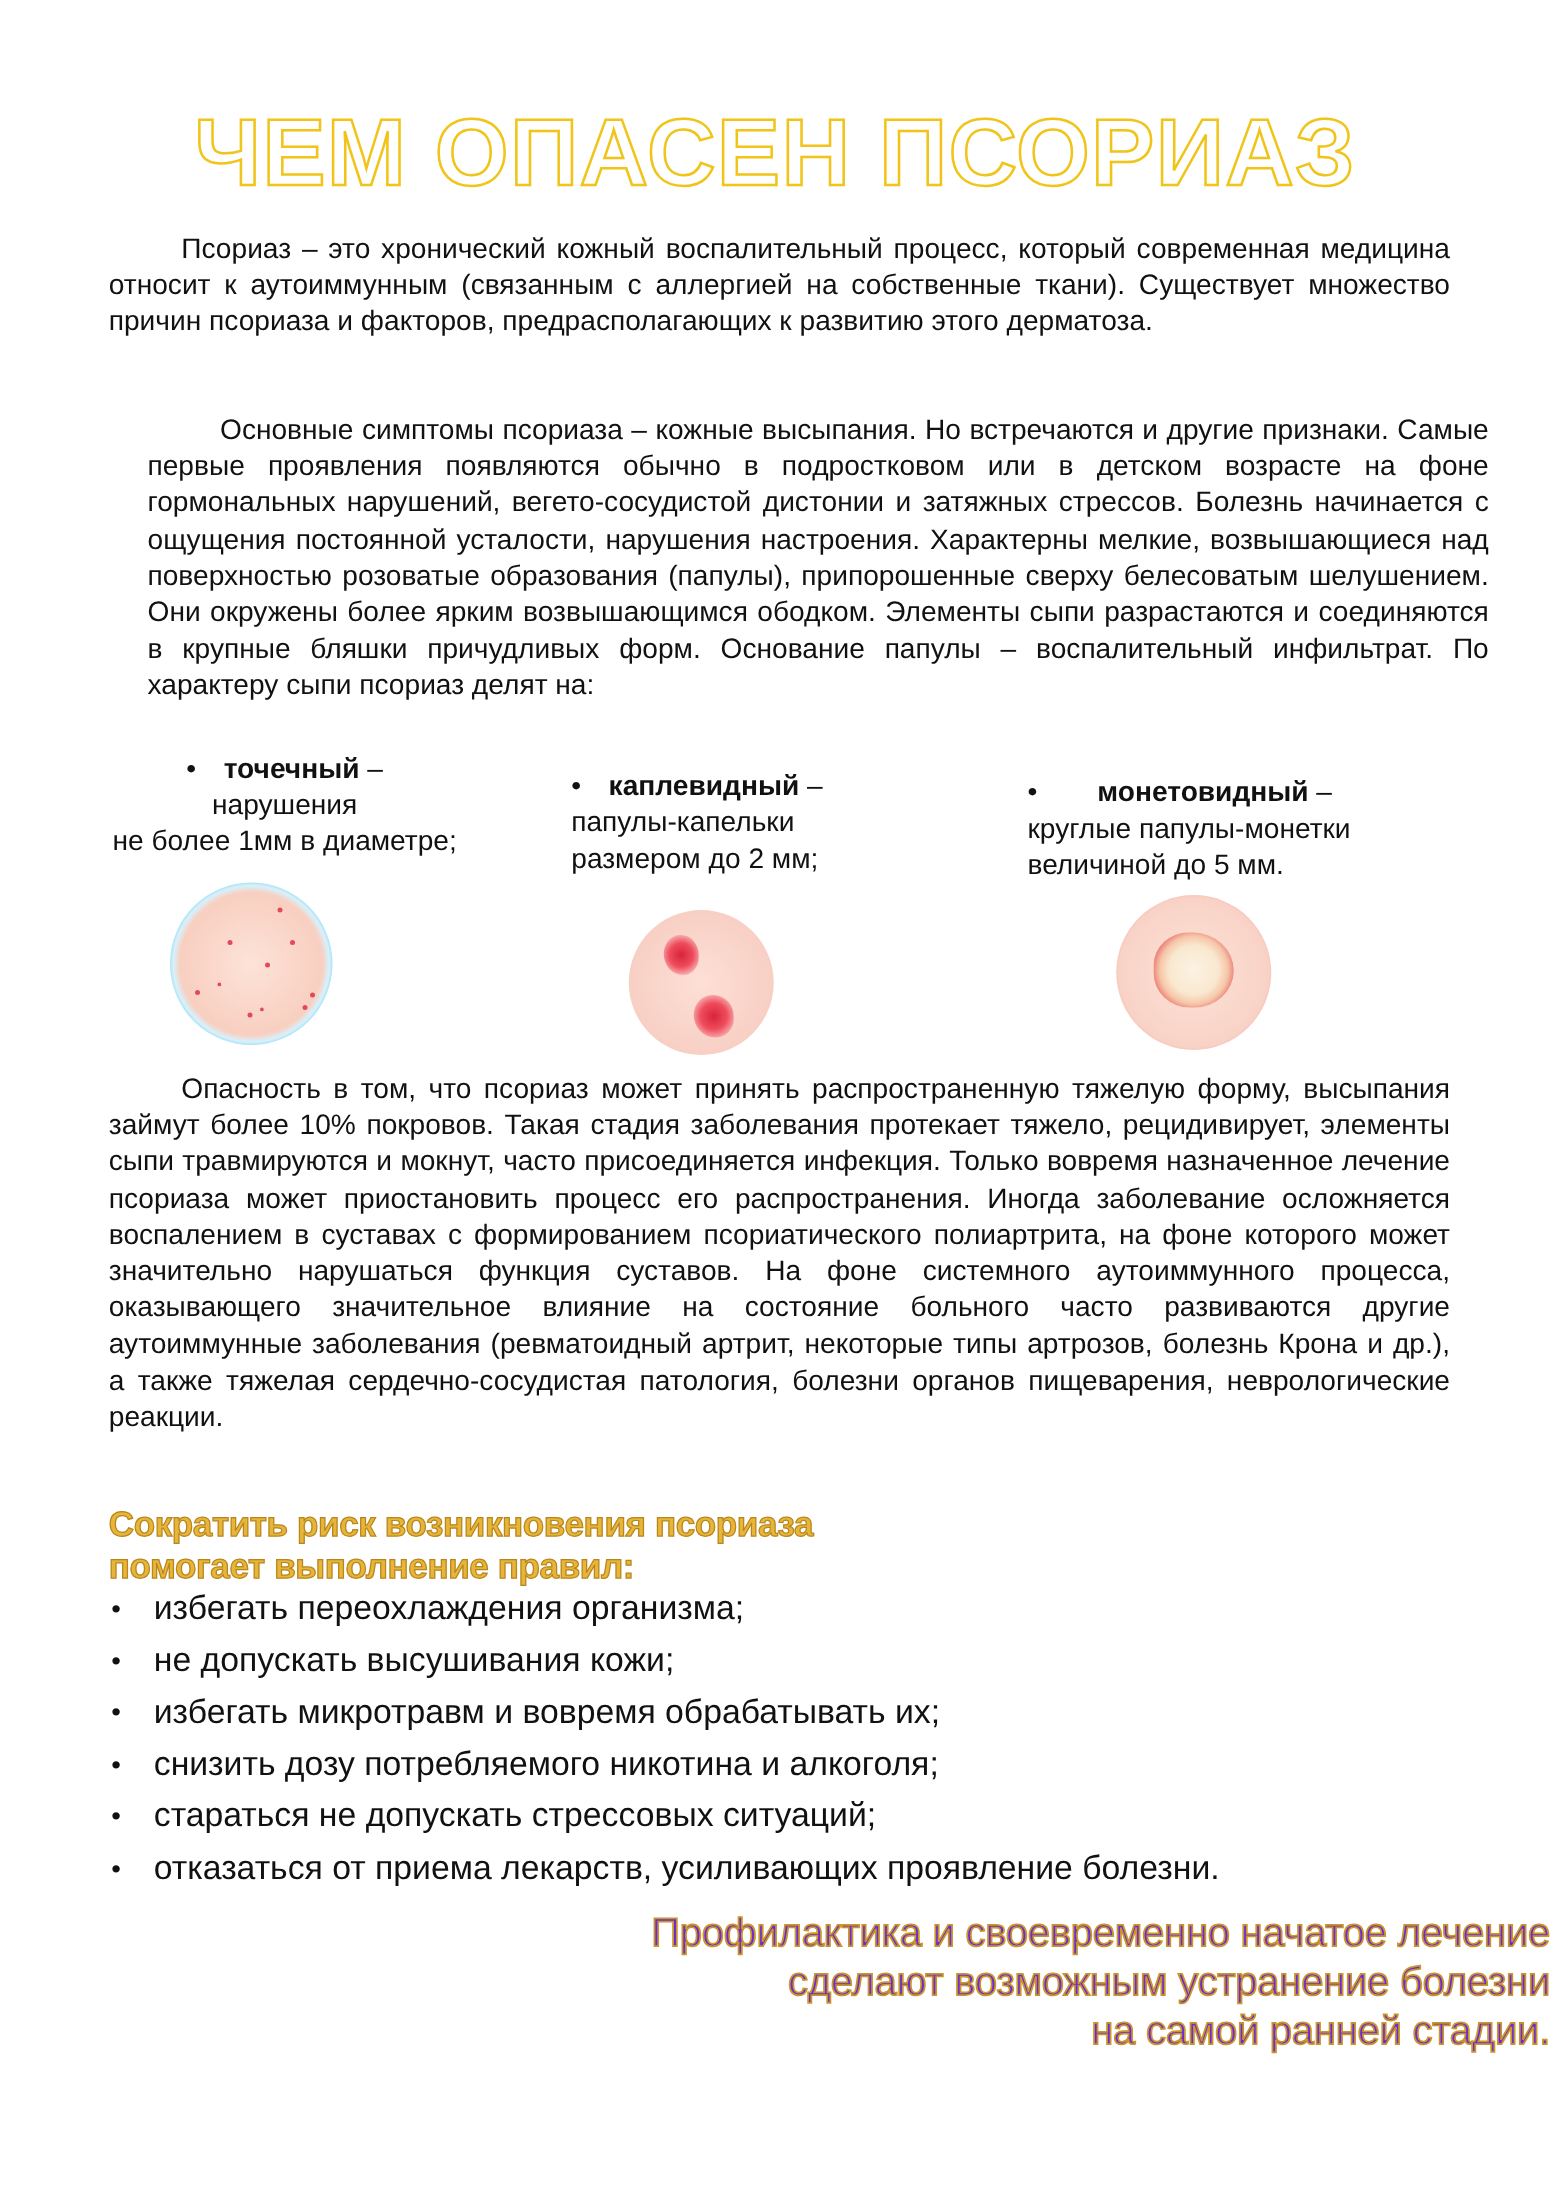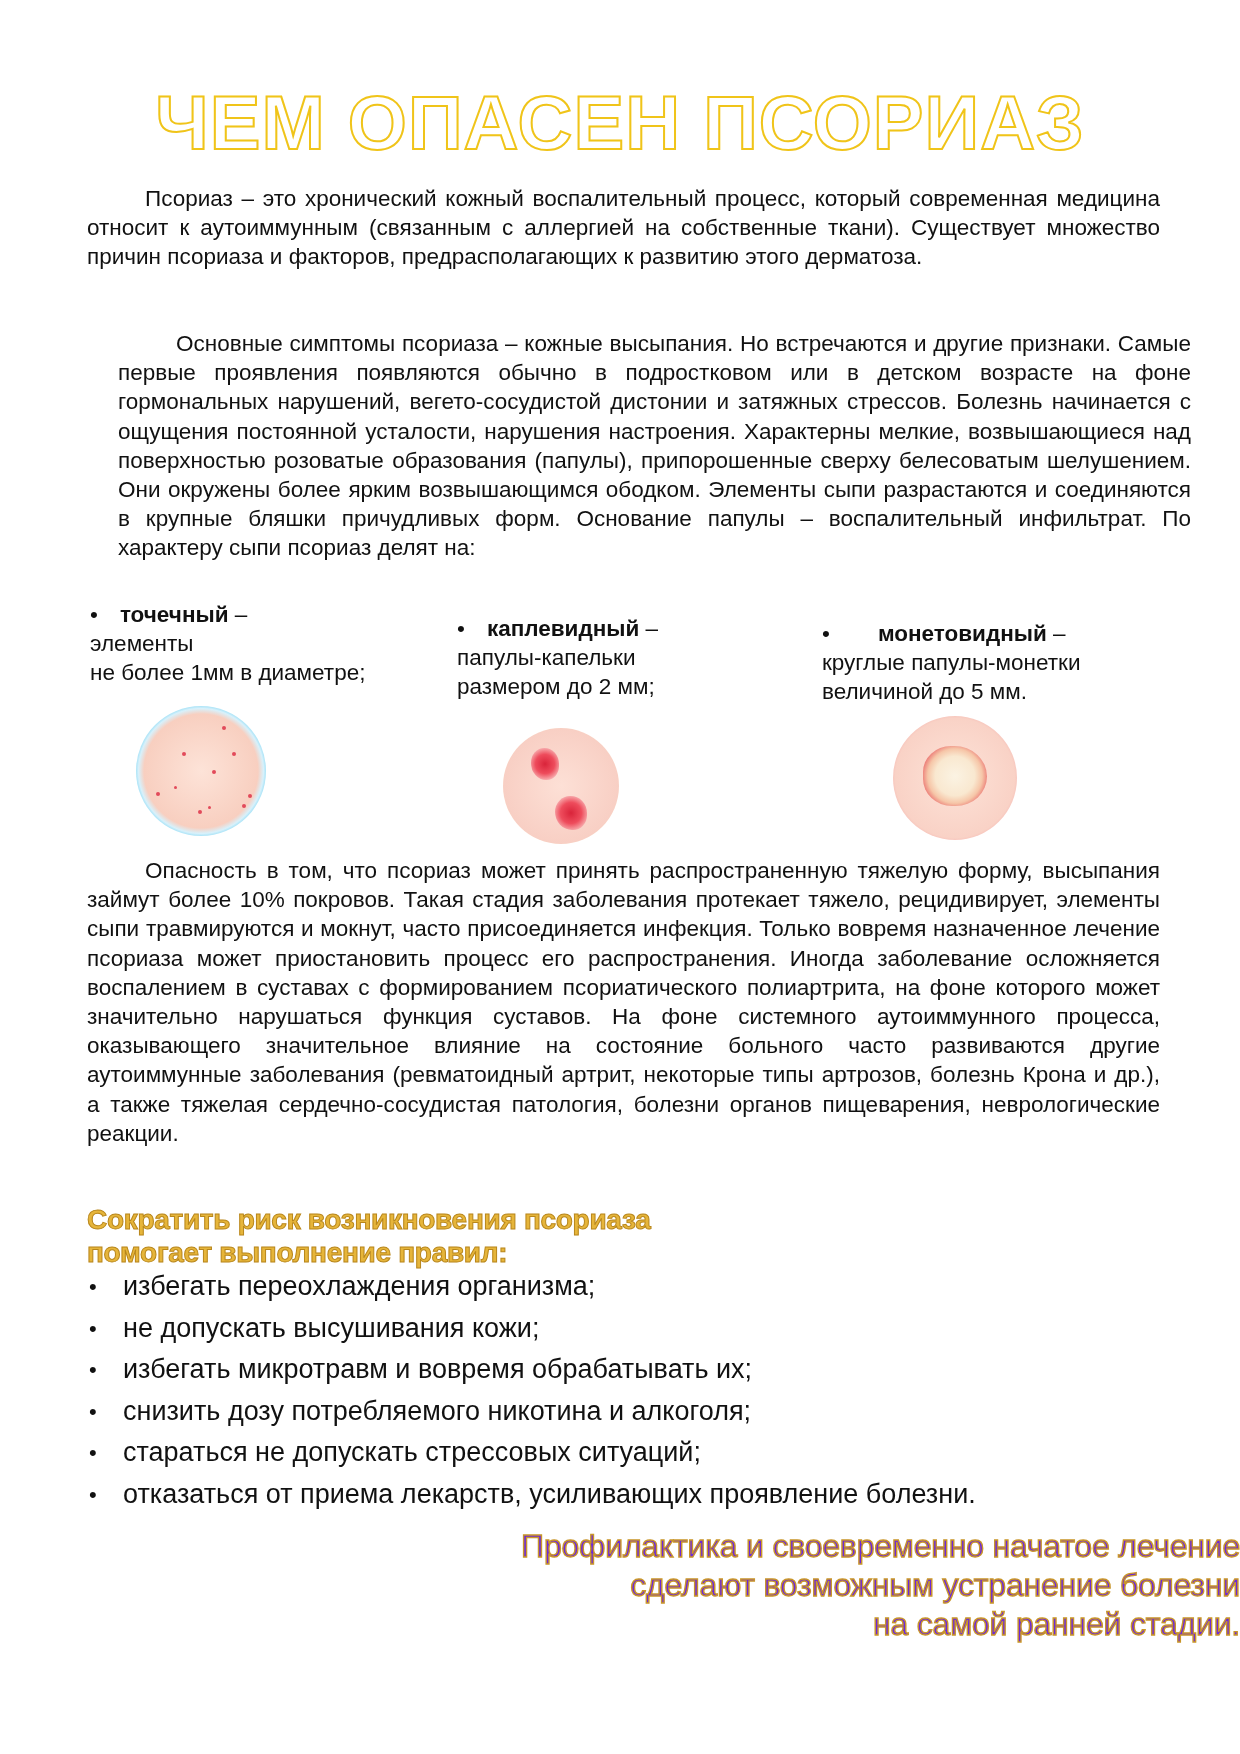--- a/index.html
+++ b/index.html
@@ -60,23 +60,23 @@
 
   <div class="para" style="top:184px;">
     <span class="indent"></span><span>Псориаз – это хронический кожный воспалительный процесс, который современная медицина относит к аутоиммунным (связанным с аллергией на собственные ткани). Существует множество причин псориаза и факторов, предрасполагающих к развитию этого дерматоза.</span>
   </div>
 
 
   <div class="para" style="top:329px;margin-left:31px;">
     <span class="indent"></span><span>Основные симптомы псориаза – кожные высыпания. Но встречаются и другие признаки. Самые первые проявления появляются обычно в подростковом или в детском возрасте на фоне гормональных нарушений, вегето-сосудистой дистонии и затяжных стрессов. Болезнь начинается с ощущения постоянной усталости, нарушения настроения. Характерны мелкие, возвышающиеся над поверхностью розоватые образования (папулы), припорошенные сверху белесоватым шелушением. Они окружены более ярким возвышающимся ободком. Элементы сыпи разрастаются и соединяются в крупные бляшки причудливых форм. Основание папулы – воспалительный инфильтрат. По характеру сыпи псориаз делят на:</span>
   </div>
 
-  <div class="type-col" style="left:90px; top:600px;">
+  <div class="type-col" style="left:90px; top:600px;text-align:center;">
     <div><span class="bullet">•</span><b>точечный</b><span> –</span></div>
-    <div>элементы</div>
+    <div>нарушения</div>
     <div>не более 1мм в диаметре;</div>
   </div>
 
   <div class="type-col" style="left:457px; top:614px;">
     <div><span class="bullet">•</span><b>каплевидный</b><span> –</span></div>
     <div>папулы-капельки</div>
     <div>размером до 2 мм;</div>
   </div>
 
   <div class="type-col" style="left:822px; top:619px;">

